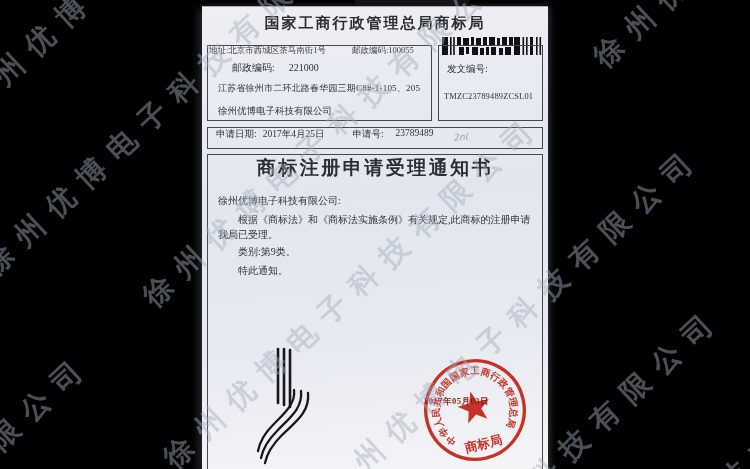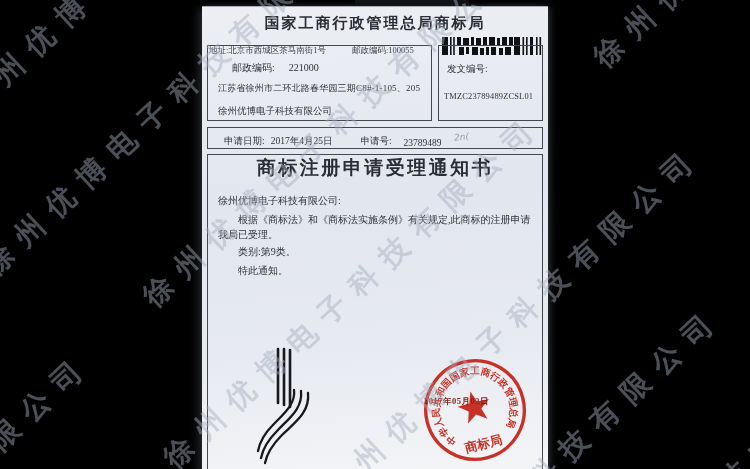--- a/index.html
+++ b/index.html
@@ -35,21 +35,21 @@
   .box-main      { left:5px;  top:147px; width:336px; height:316px; border-bottom:none; }
 
   .box-recipient .line1 { position:absolute; left:10px; top:15px;  font-size:10px;margin-left:14px; }
   .box-recipient .line1 .val { margin-left:14px; }
   .box-recipient .line2 { position:absolute; left:10px; top:36px; font-size:9px; letter-spacing:.2px; }
   .box-recipient .line3 { position:absolute; left:10px; top:59px; font-size:9.5px; }
 
   .box-docnum .label { position:absolute; left:8px; top:17px; font-size:9.5px; }
   .box-docnum .value { position:absolute; left:5px; top:46px; font-size:8.4px; letter-spacing:.2px; }
 
-  .box-app { display:flex; align-items:flex-end; padding-left:16px; font-size:9.5px; }
+  .box-app { display:flex; align-items:flex-start; padding-left:8px; font-size:9.5px; }
   .box-app .v1 { margin-left:6px; }
   .box-app .l2 { margin-left:28px; }
   .box-app .v2 { margin-left:12px; }
   .handwriting {
     position:absolute; left:246px; top:4px; font-size:9px; color:#9aa0aa;
     font-style:italic; transform:rotate(-6deg);
     font-family:"DejaVu Sans",sans-serif;
   }
 
   .notice-title { text-align:center; font-size:19px; font-weight:bold; letter-spacing:2.5px; color:#2b2e33; }

